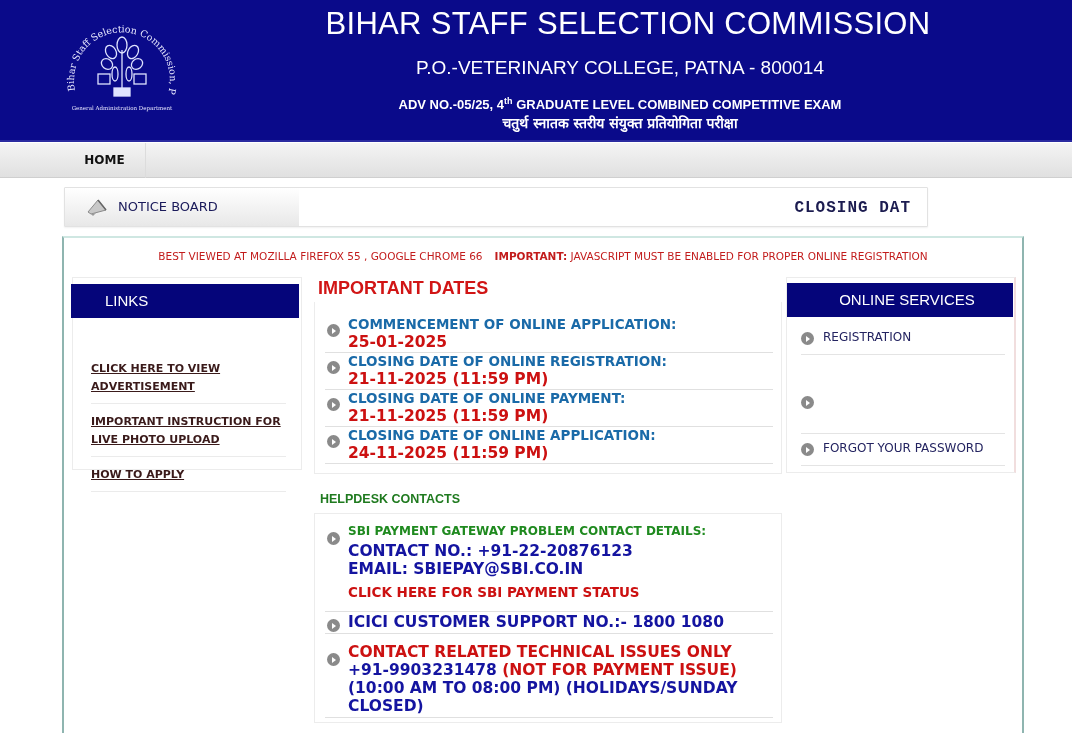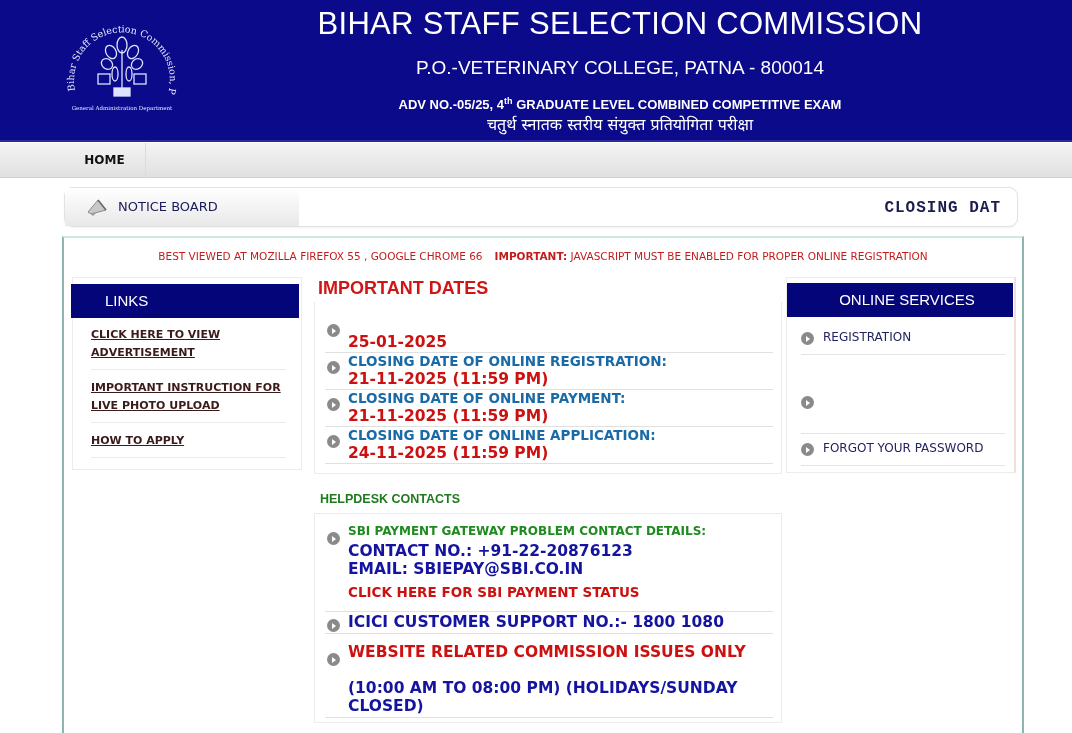--- a/index.html
+++ b/index.html
@@ -1,47 +1,47 @@
 <!DOCTYPE html>
 <html><head>
   <meta charset="utf-8">
   <style>
     * { box-sizing: border-box; margin: 0; padding: 0; }
     html, body { width: 1072px; height: 733px; overflow: hidden; background: #ffffff; font-family: "DejaVu Sans", sans-serif; }
 
     
     .header { position: absolute; left: 0; top: 0; width: 1072px; height: 142px; background: #0a0a8a; border-bottom: 2px solid #2a2aa0; }
     .logo { position: absolute; left: 62px; top: 12px; width: 120px; height: 105px; }
-    .title { position: absolute; left: 300px; top: 6px; width: 640px; text-align: center; color: #ffffff; font-family: "Liberation Sans", sans-serif; font-size: 31px; letter-spacing: 0.3px; }
+    .title { position: absolute; left: 308px; top: 6px; width: 640px; text-align: center; color: #ffffff; font-family: "Liberation Sans", sans-serif; font-size: 31px; letter-spacing: 0.3px; }
     .address { position: absolute; left: 300px; top: 57px; width: 640px; text-align: center; color: #ffffff; font-family: "Liberation Sans", sans-serif; font-size: 19px; }
     .adv { position: absolute; left: 300px; top: 96px; width: 640px; text-align: center; color: #ffffff; font-family: "Liberation Sans", sans-serif; font-weight: bold; font-size: 13px; }
     .adv sup { font-size: 9px; }
-    .hindi { position: absolute; left: 300px; top: 113px; width: 640px; text-align: center; color: #ffffff; font-family: "DejaVu Sans", sans-serif; font-size: 16px; font-weight: normal; }
+    .hindi { position: absolute; left: 300px; top: 113px; width: 640px; text-align: center; color: #ffffff; font-family: "DejaVu Sans", sans-serif; font-size: 14px; font-weight: bold; }
 
     
     .nav { position: absolute; left: 0; top: 143px; width: 1072px; height: 35px; background: linear-gradient(#f4f4f4, #e0e0e0); border-bottom: 1px solid #cfcfcf; }
     .nav-home { position: absolute; left: 64px; top: 0; width: 82px; height: 35px; line-height: 34px; text-align: center; font-family: "DejaVu Sans", sans-serif; font-weight: bold; font-size: 12px; color: #111; border-right: 1px solid #dcdcdc; cursor: pointer; }
 
     
-    .notice { position: absolute; left: 64px; top: 187px; width: 954px; height: 40px; border: 1px solid #e2e2e2; border-radius: 9px; background: #fff; box-shadow: 0 1px 2px rgba(0,0,0,0.06); }
+    .notice { position: absolute; left: 64px; top: 187px; width: 864px; height: 40px; border: 1px solid #e2e2e2; border-radius: 1px; background: #fff; box-shadow: 0 1px 2px rgba(0,0,0,0.06); }
     .notice-left { position: absolute; left: 0; top: 0; width: 234px; height: 38px; background: linear-gradient(#ffffff, #e8e8e8); }
     .notice-icon { position: absolute; left: 20px; top: 9px; width: 24px; height: 20px; }
     .notice-label { position: absolute; left: 53px; top: 11px; font-family: "DejaVu Sans", sans-serif; font-size: 13px; color: #1a1a5a; font-weight: 500; }
     .notice-marquee { position: absolute; right: 16px; top: 11px; font-family: "Liberation Mono", monospace; font-weight: bold; font-size: 16px; color: #1c1c50; letter-spacing: 1px; }
 
     
     .main { position: absolute; left: 62px; top: 236px; width: 962px; height: 520px; border-left: 2px solid #8fb5b0; border-right: 2px solid #8fb5b0; border-top: 2px solid #cfe7e2; }
     .browser-note { position: absolute; left: 0; top: 12px; width: 958px; text-align: center; font-family: "DejaVu Sans", sans-serif; font-size: 10.5px; color: #c21c1c; }
     .browser-note b { margin-left: 12px; }
 
     
     .links-box { position: absolute; left: 8px; top: 39px; width: 230px; height: 193px; border: 1px solid #ececec; background: #fff; }
     .box-head { position: absolute; top: 6px; left: 0; height: 34px; background: #05057a; color: #fff; font-family: "Liberation Sans", sans-serif; font-size: 15px; line-height: 34px; }
     .links-box .box-head { left: -2px; width: 228px; padding-left: 34px; }
-    .link-item { position: absolute; left: 18px; width: 195px; font-family: "DejaVu Sans", sans-serif; font-weight: bold; font-size: 11px; line-height: 18px; color: #3a1a1a; text-decoration: underline; cursor: pointer; border-bottom: 1px solid #ebebeb; padding-bottom: 7px; }
+    .link-item { position: absolute; left: 18px; width: 195px; font-family: "DejaVu Sans", sans-serif; font-weight: bold; font-size: 11px; line-height: 18px; color: #3a1a1a; text-decoration: underline; cursor: pointer; border-bottom: 1px solid #ebebeb; padding-bottom: 7px; margin-top: 34px; }
 
     
     .dates-title { position: absolute; left: 254px; top: 40px; font-family: "Liberation Sans", sans-serif; font-weight: bold; font-size: 18px; color: #d11515; }
     .dates-box { position: absolute; left: 250px; top: 64px; width: 468px; height: 172px; border: 1px solid #ececec; border-top: none; background: #fff; }
     .date-item { position: absolute; left: 10px; width: 448px; border-bottom: 1px solid #e0e0e0; height: 37px; }
     .bullet { position: absolute; left: 2px; width: 13px; height: 13px; border-radius: 50%; background: #8a8a8a; }
     .bullet::after { content: ""; position: absolute; left: 5px; top: 3.5px; border-left: 4px solid #fff; border-top: 3px solid transparent; border-bottom: 3px solid transparent; }
     .date-label { position: absolute; left: 23px; top: 0; font-family: "DejaVu Sans", sans-serif; font-weight: bold; font-size: 13.5px; color: #1a6aa8; white-space: nowrap; }
     .date-value { position: absolute; left: 23px; top: 17px; font-family: "DejaVu Sans", sans-serif; font-weight: bold; font-size: 15.5px; color: #cc1111; white-space: nowrap; }
 
@@ -113,20 +113,21 @@
     <div class="box-head">LINKS</div>
     <div class="link-item" style="top:48px;">CLICK HERE TO VIEW ADVERTISEMENT</div>
     <div class="link-item" style="top:101px;">IMPORTANT INSTRUCTION FOR LIVE PHOTO UPLOAD</div>
     <div class="link-item" style="top:154px;">HOW TO APPLY</div>
   </div>
 
   <div class="dates-title">IMPORTANT DATES</div>
   <div class="dates-box">
     <div class="date-item" style="top:14px;">
       <span class="bullet" style="top:8px;"></span>
+      <span class="date-label">COMMENCEMENT OF ONLINE APPLICATION:</span>
       <span class="date-value">25-01-2025</span>
     </div>
     <div class="date-item" style="top:51px;">
       <span class="bullet" style="top:8px;"></span>
       <span class="date-label">CLOSING DATE OF ONLINE REGISTRATION:</span>
       <span class="date-value">21-11-2025 (11:59 PM)</span>
     </div>
     <div class="date-item" style="top:88px;">
       <span class="bullet" style="top:8px;"></span>
       <span class="date-label">CLOSING DATE OF ONLINE PAYMENT:</span>
@@ -147,21 +148,22 @@
       <div class="blue-big" style="position:absolute; left:23px; top:28px;">CONTACT NO.: +91-22-20876123</div>
       <div class="blue-big" style="position:absolute; left:23px; top:46px;">EMAIL: SBIEPAY@SBI.CO.IN</div>
       <div class="red-link">CLICK HERE FOR SBI PAYMENT STATUS</div>
     </div>
     <div class="help-item" style="top:98px; height:22px;">
       <span class="bullet" style="top:7px;"></span>
       <div class="blue-big" style="position:absolute; left:23px; top:1px;">ICICI CUSTOMER SUPPORT NO.:- 1800 1080</div>
     </div>
     <div class="help-item" style="top:126px; height:78px;">
       <span class="bullet" style="top:13px;"></span>
-      <div class="blue-big red-big" style="position:absolute; left:23px; top:3px;">WEBSITE RELATED COMMISSION ISSUES ONLY</div>
+      <div class="blue-big red-big" style="position:absolute; left:23px; top:3px;">CONTACT RELATED TECHNICAL ISSUES ONLY</div>
+      <div class="blue-big" style="position:absolute; left:23px; top:21px;"><span>+91-9903231478</span><span class="red-big"> (NOT FOR PAYMENT ISSUE)</span></div>
       <div class="blue-big" style="position:absolute; left:23px; top:39px;">(10:00 AM TO 08:00 PM) (HOLIDAYS/SUNDAY</div>
       <div class="blue-big" style="position:absolute; left:23px; top:57px;">CLOSED)</div>
     </div>
   </div>
 
   <div class="services-box">
     <div class="box-head" style="top:5px;padding-left:14px;">ONLINE SERVICES</div>
     <div class="svc-item" style="top:52px; height:25px;">
       <span class="bullet"></span>
       <span class="t">REGISTRATION</span>

